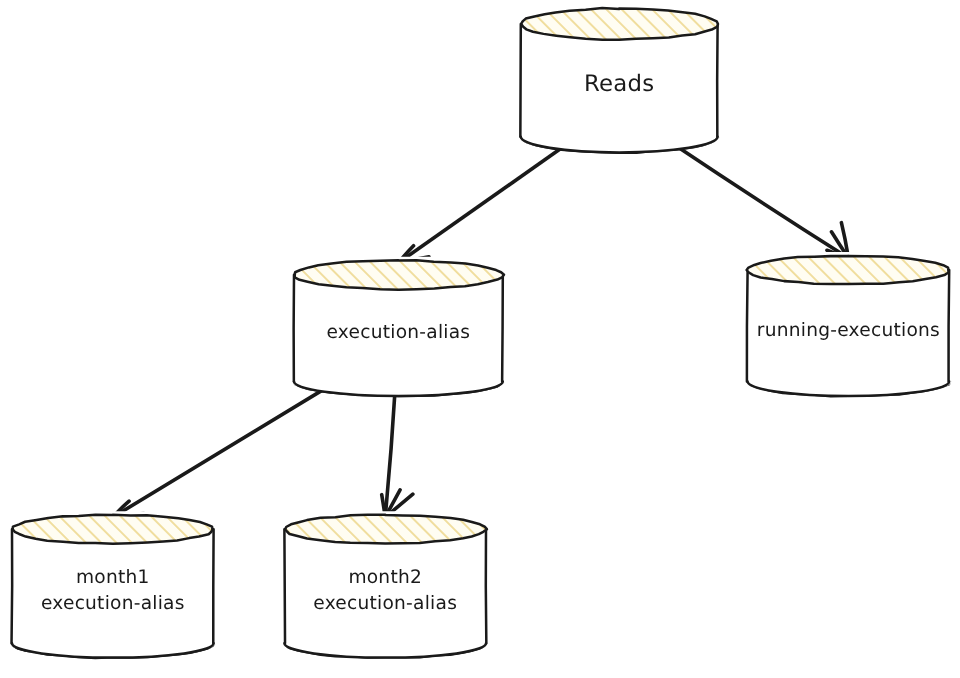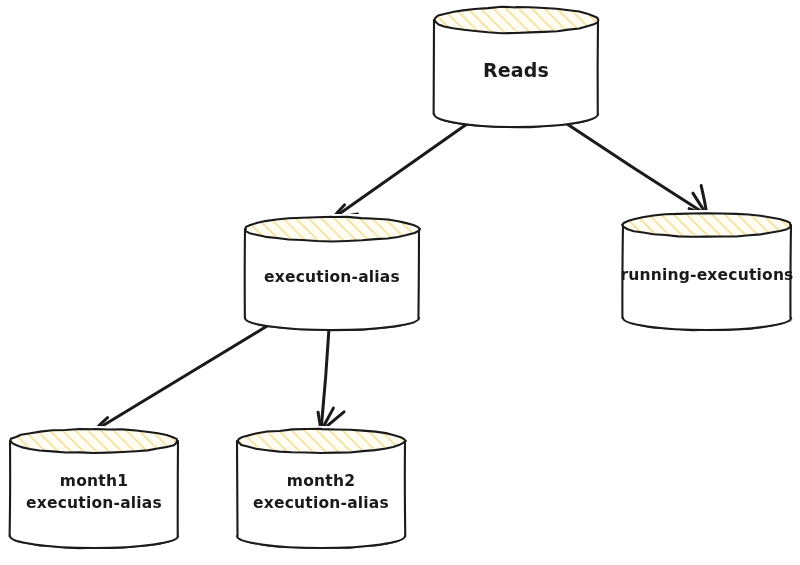--- a/index.html
+++ b/index.html
@@ -7,21 +7,20 @@
     padding: 0;
     background: #ffffff;
   }
   #canvas {
     position: relative;
     width: 800px;
     height: 565px;
     background: #ffffff;
     overflow: hidden;
     font-family: "DejaVu Sans", sans-serif;
-    font-weight: bold;
   }
   svg#diagram {
     position: absolute;
     top: 0;
     left: 0;
     width: 800px;
     height: 565px;
     display: block;
   }
   .cyl-side, .cyl-ellipse {

